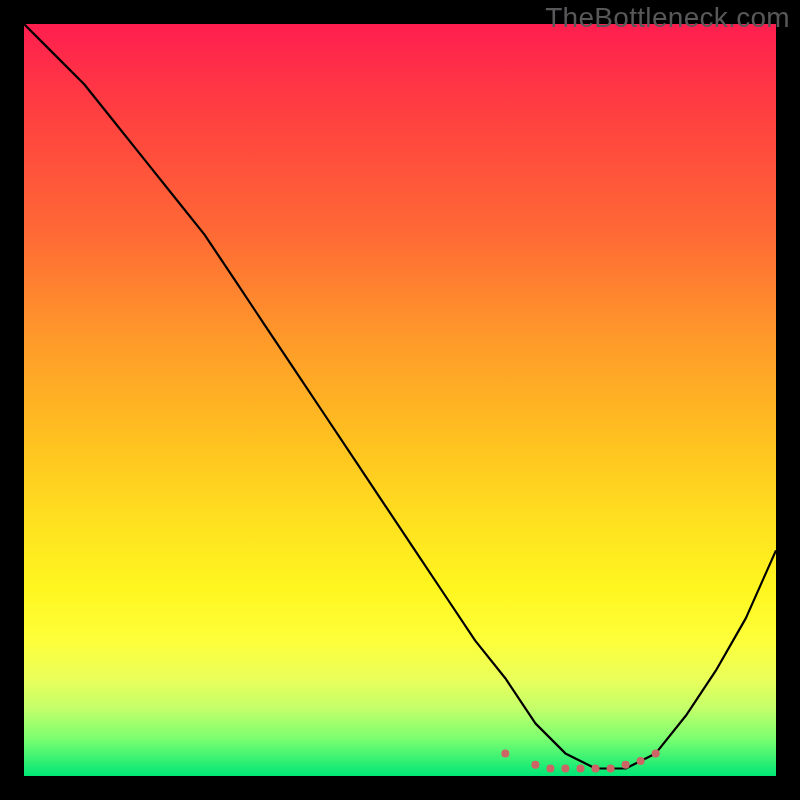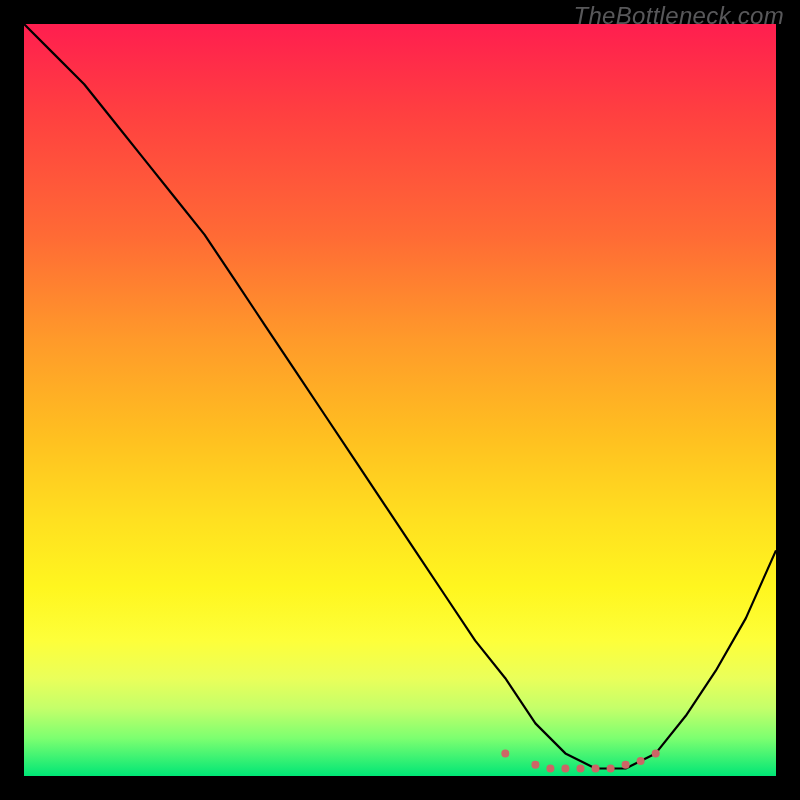--- a/index.html
+++ b/index.html
@@ -36,27 +36,26 @@
       #fdff3a 82%,
       #eaff5a 87%,
       #c4ff6a 91%,
       #7cff70 95%,
       #00e676 100%
     );
   }
   .watermark {
     position: absolute;
     top: 2px;
-    right: 16px;
+    right: 10px;
     font-family: Arial, Helvetica, sans-serif;
-    font-size: 24px;
+    font-size: 28px;
     font-weight: 500;
     color: #58585a;
     letter-spacing: 0.3px;
-    font-style: italic;
   }
   svg.curve {
     position: absolute;
     left: 0;
     top: 0;
     width: 752px;
     height: 752px;
     overflow: visible;
   }
   .series-line {

